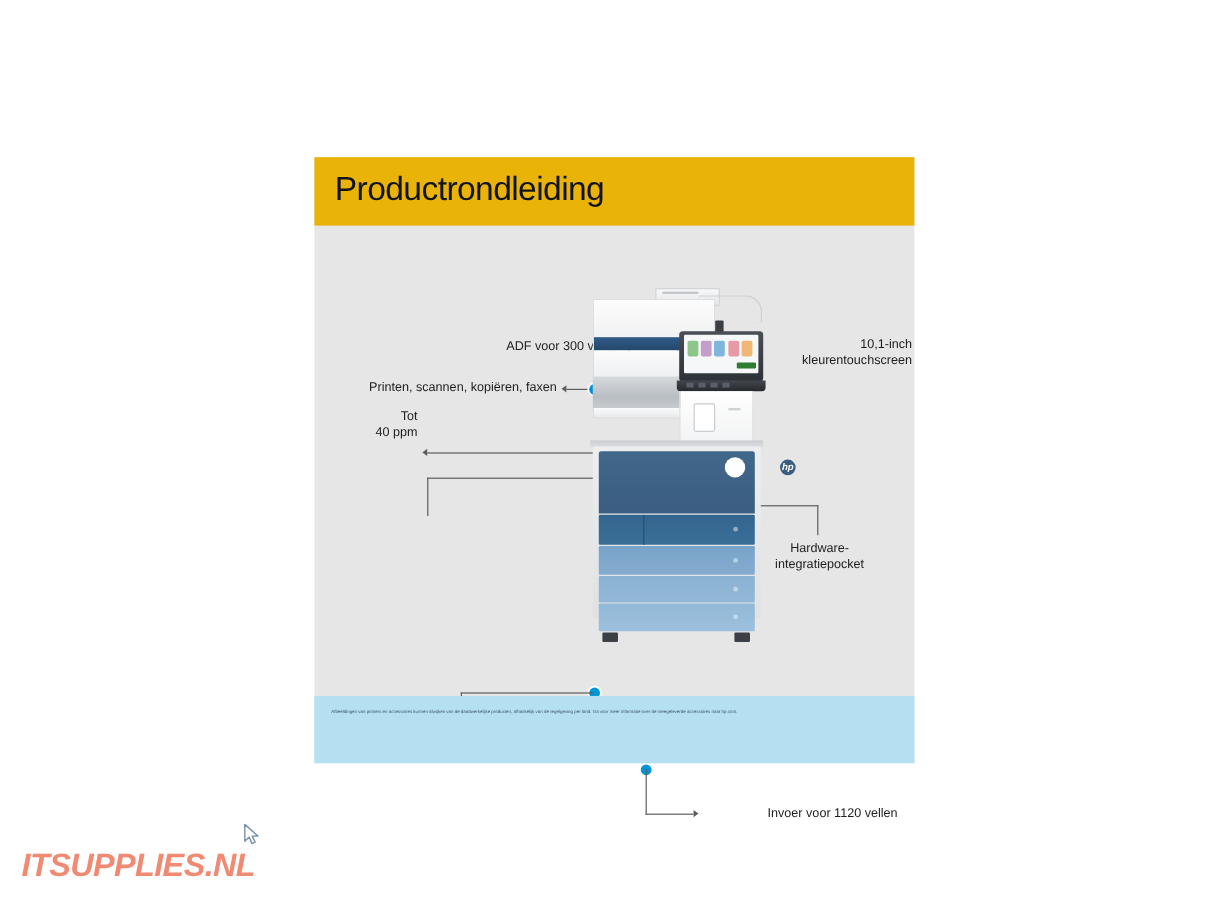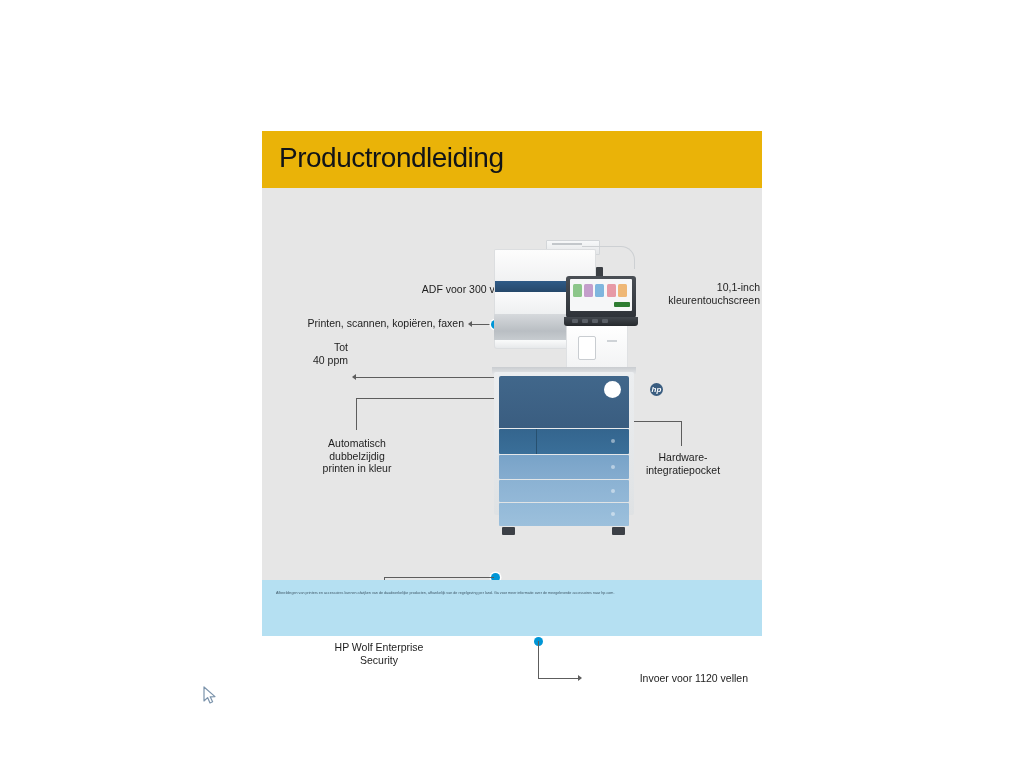--- a/index.html
+++ b/index.html
@@ -245,35 +245,26 @@
       <div>kleurentouchscreen</div>
     </div>
 
     <div class="callout right" style="left:10px;top:129px;width:192px;">Printen, scannen, kopiëren, faxen</div>
 
     <div class="callout right" style="left:10px;top:153px;width:76px;">
       <div>Tot</div>
       <div>40 ppm</div>
     </div>
 
-    <div class="callout center" style="left:36px;top:249px;width:118px;">
-      <div>Automatisch</div>
-      <div>dubbelzijdig</div>
-      <div>printen in kleur</div>
-    </div>
 
     <div class="callout center" style="left:366px;top:263px;width:110px;">
       <div>Hardware-</div>
       <div>integratiepocket</div>
     </div>
 
-    <div class="callout center" style="left:52px;top:453px;width:130px;">
-      <div>HP Wolf Enterprise</div>
-      <div>Security</div>
-    </div>
 
     <div class="callout left" style="left:326px;top:484px;width:160px;">Invoer voor 1120 vellen</div>
 
     <div id="printer">
 
       <div id="adf-tray"></div>
       <div id="adf-tray-slot"></div>
       <div id="adf-lid"></div>
       <div id="adf-arm"></div>
       <div id="scanner-band"></div>
@@ -329,16 +320,17 @@
     </div>
 
   </div>
 
   <div id="tour-footnote">
     <div id="tour-footnote-text">Afbeeldingen van printers en accessoires kunnen afwijken van de daadwerkelijke producten, afhankelijk van de regelgeving per land. Ga voor meer informatie over de meegeleverde accessoires naar hp.com.</div>
   </div>
 </div>
 
 <div id="brand-logo">
+  <div id="brand-line2">ITSUPPLIES.NL</div>
   <svg id="brand-cursor" width="16" height="18" viewBox="0 0 16 18">
     <path d="M2 1 L2 15 L5.6 11.6 L8 17 L10.6 15.8 L8.2 10.8 L13 10.6 Z" fill="#ffffff" stroke="#7b93ab" stroke-width="1.2" stroke-linejoin="round"></path>
   </svg>
 </div>
 
 </body></html>

